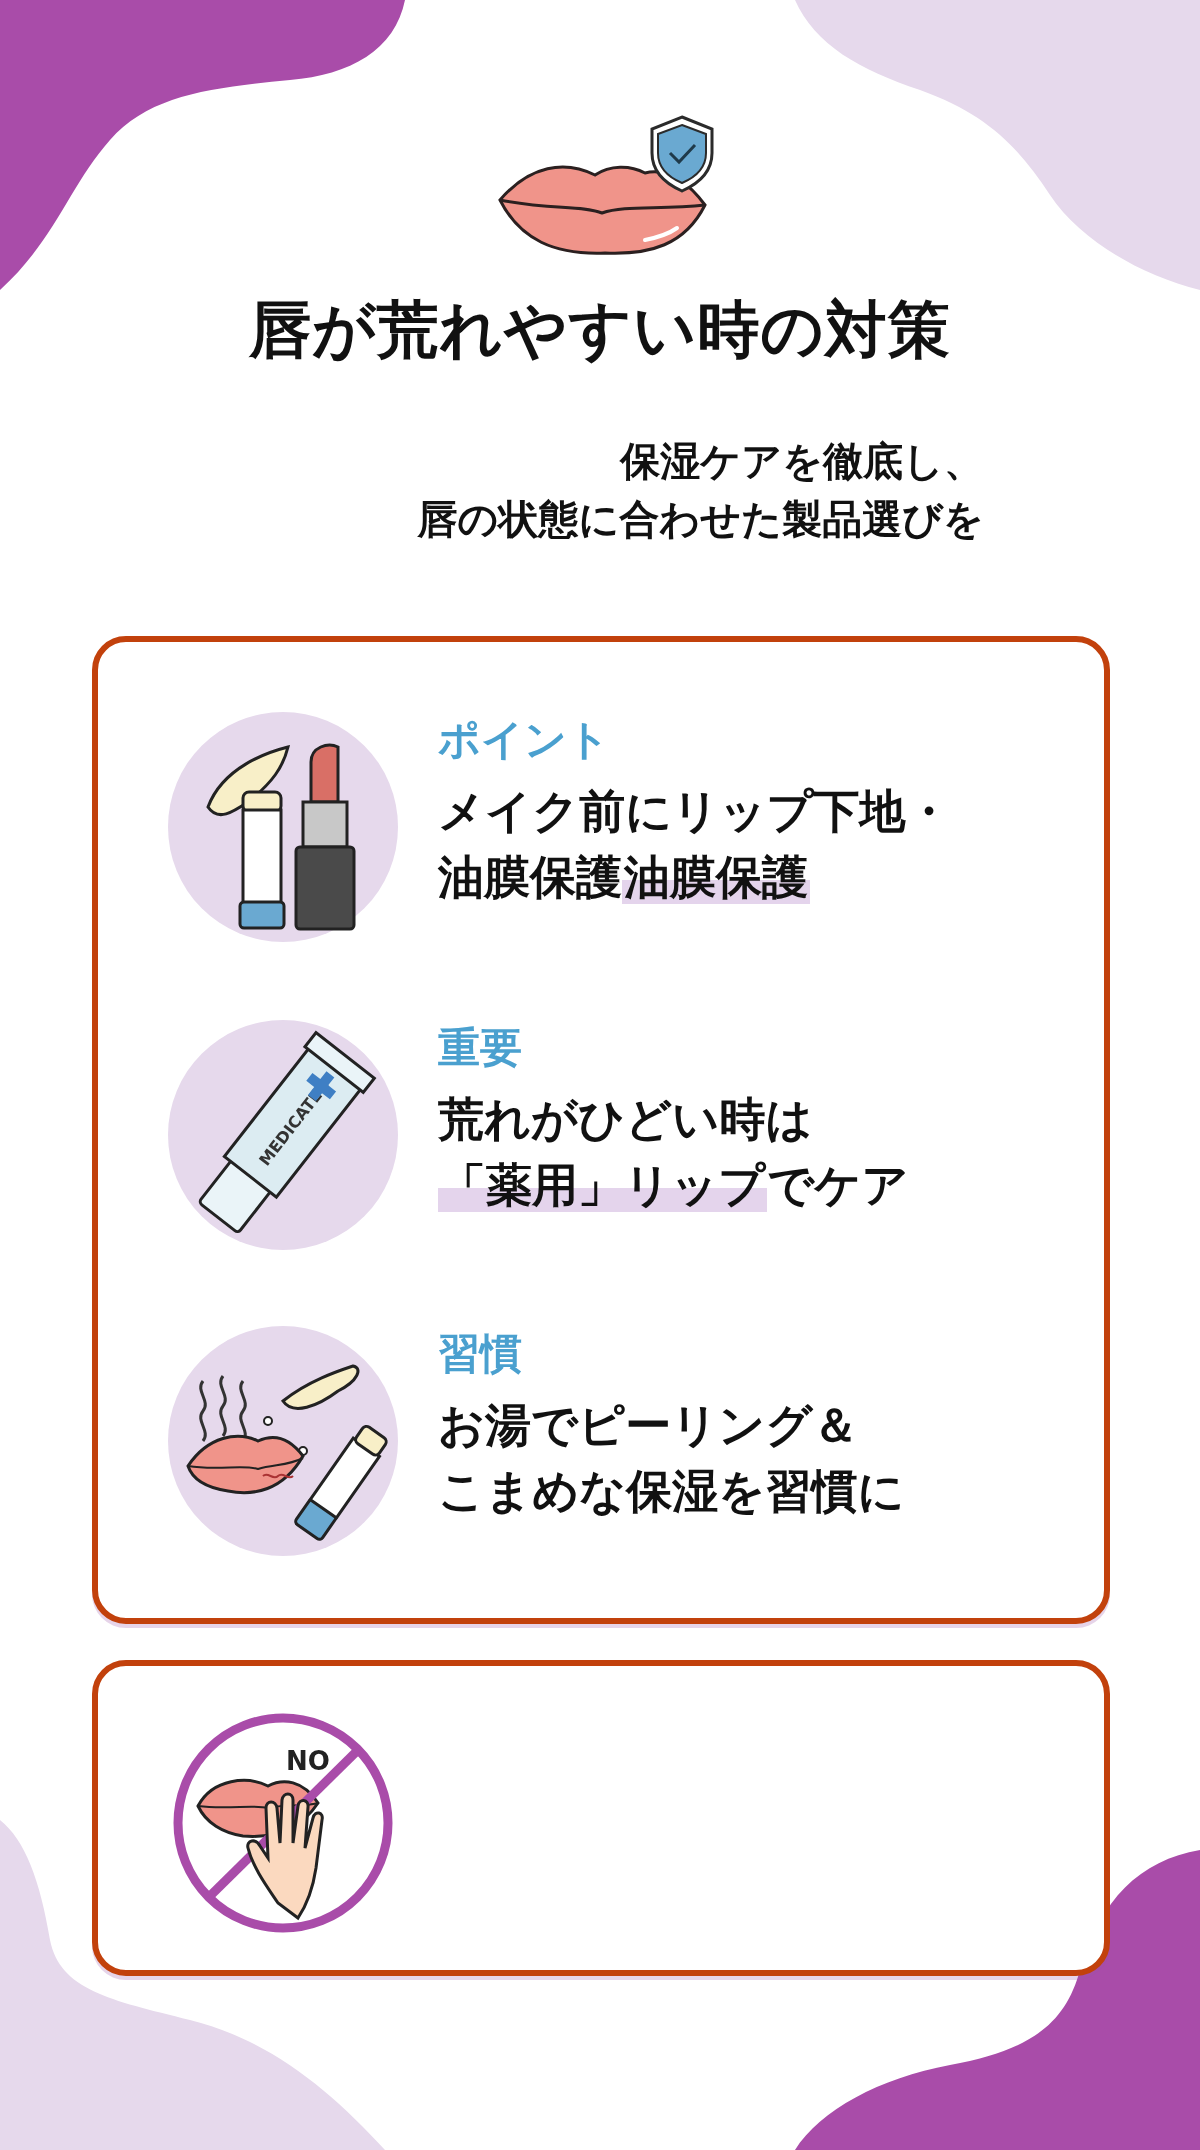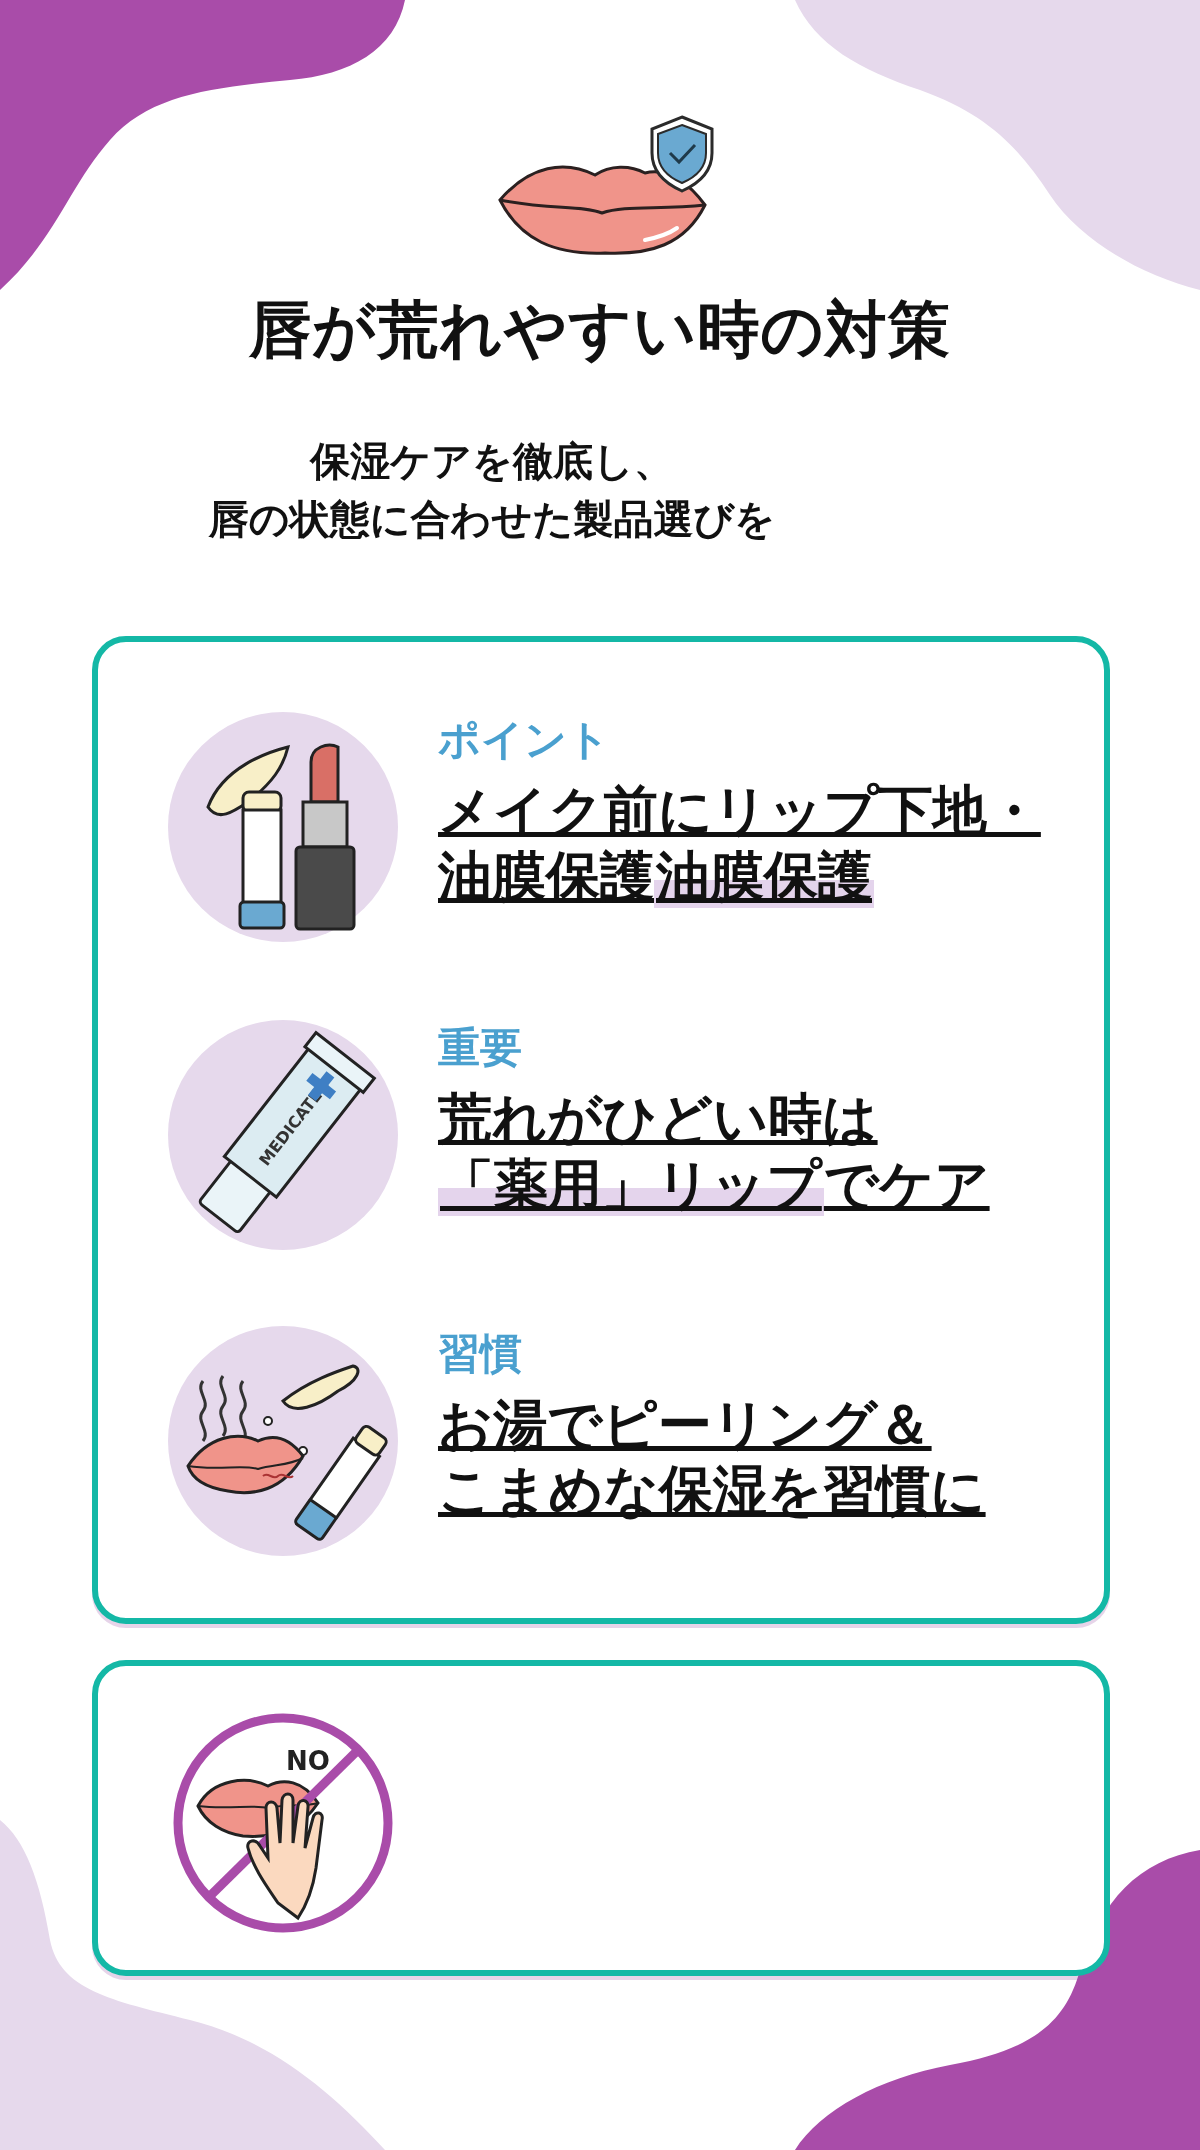--- a/index.html
+++ b/index.html
@@ -9,41 +9,41 @@
   .blob { position: absolute; z-index: 0; }
   .blob svg { display: block; }
 
   .hero-icon { position: absolute; left: 470px; top: 105px; width: 260px; height: 150px; z-index: 1; }
 
   .title {
     position: absolute; left: 0; top: 288px; width: 1200px; text-align: center;
     font-size: 62px; font-weight: bold; letter-spacing: 1px; color: #111; z-index: 1;
   }
   .subtitle {
-    position: absolute; left: 0; top: 432px; width: 984px; text-align: center;
+    position: absolute; left: 0; top: 432px; width: 984px; text-align: right;
     font-size: 40px; font-weight: bold; line-height: 58px; color: #111; z-index: 1;
   }
 
   .card {
     position: absolute; left: 92px; width: 1018px; background: #fff;
-    border: 6px solid #14b8a6; border-radius: 34px; z-index: 1;
+    border: 6px solid #c2410c; border-radius: 34px; z-index: 1;
     box-shadow: 0 4px 0 rgba(157,85,166,0.25);
   }
   .card-main { top: 636px; height: 988px; }
   .card-warn { top: 1660px; height: 316px; }
 
   .item { position: absolute; left: 70px; width: 900px; height: 240px; }
   .item .circle {
     position: absolute; left: 0; top: 0; width: 230px; height: 230px;
     border-radius: 50%; background: #e6d9ec;
   }
   .item .circle svg { position: absolute; left: 0; top: 0; }
   .item .text { position: absolute; left: 270px; top: 0; width: 640px; }
   .item .label { font-size: 42px; font-weight: bold; color: #4aa0cf; line-height: 56px; }
-  .item .body { font-size: 54px; font-weight: bold; color: #111; line-height: 66px; margin-top: 10px; text-decoration: underline; }
+  .item .body { font-size: 46px; font-weight: bold; color: #111; line-height: 66px; margin-top: 10px; }
   .hl { background: linear-gradient(transparent 55%, #e4d4ec 55%); padding: 0 2px; }
 
   .warn-circle { position: absolute; left: 70px; top: 42px; width: 230px; height: 230px; }
 </style>
 </head>
 <body>
 
 <div class="blob" style="left:0;top:0;">
   <svg width="420" height="300" viewBox="0 0 420 300">
     <path d="M0 0 H405 C395 50 350 75 290 80 C210 88 150 95 110 140 C70 185 55 240 0 290 Z" fill="#a94ca9"></path>

